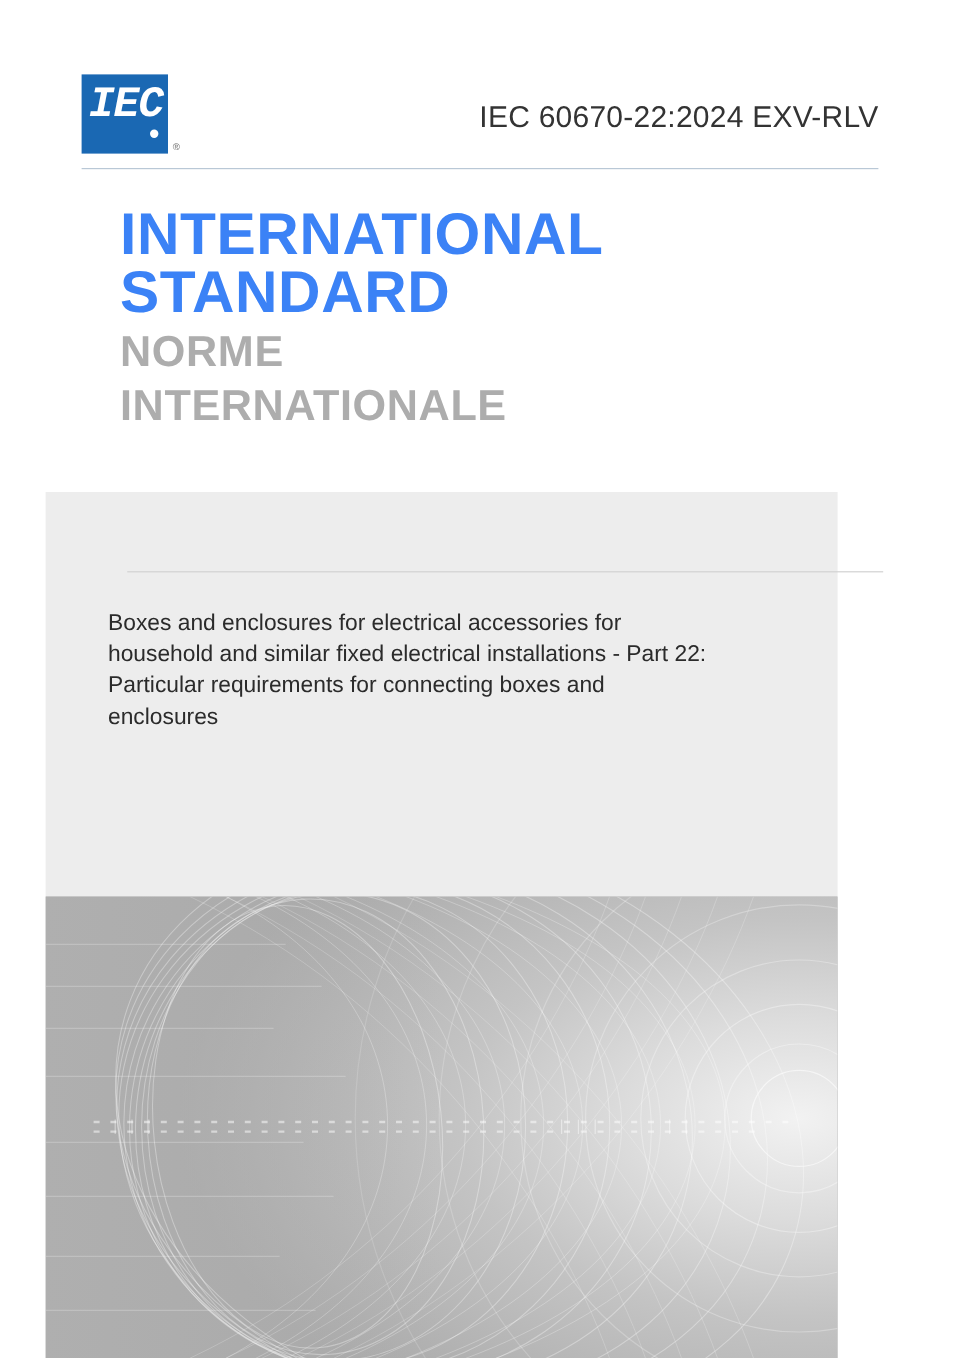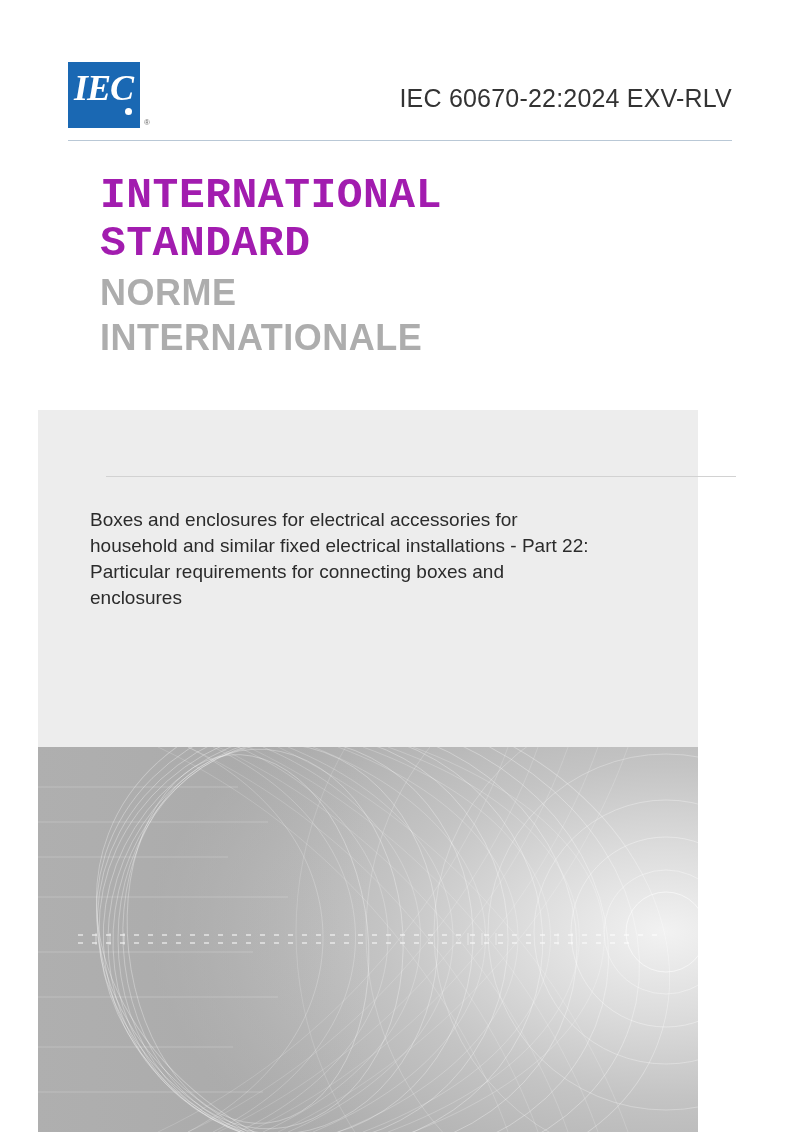--- a/index.html
+++ b/index.html
@@ -32,21 +32,21 @@
   }
 
   .logo {
     position: absolute;
     left: 0;
     top: 0;
     width: 72px;
     height: 66px;
     background: #1a68b3;
     color: #ffffff;
-    font-family: Liberation Serif, serif;
+    font-family: Liberation Mono, monospace;
     font-weight: bold;
     font-style: italic;
   }
   .logo .logo-text {
     position: absolute;
     left: 6px;
     top: 8px;
     font-size: 36px;
     letter-spacing: -1px;
     line-height: 36px;
@@ -86,26 +86,25 @@
     height: 1px;
     background: #b9c8d6;
   }
 
   
   .title-en {
     position: absolute;
     left: 100px;
     top: 172px;
     width: 620px;
-    font-size: 43px;
+    font-size: 49px;
     font-weight: bold;
     line-height: 48px;
-    color: #a21caf;
+    color: #3b82f6;
     letter-spacing: 0.5px;
-    font-family: Liberation Mono, monospace;
   }
   .title-fr {
     position: absolute;
     left: 100px;
     top: 270px;
     width: 620px;
     font-size: 36px;
     font-weight: bold;
     line-height: 45px;
     color: #adadad;

